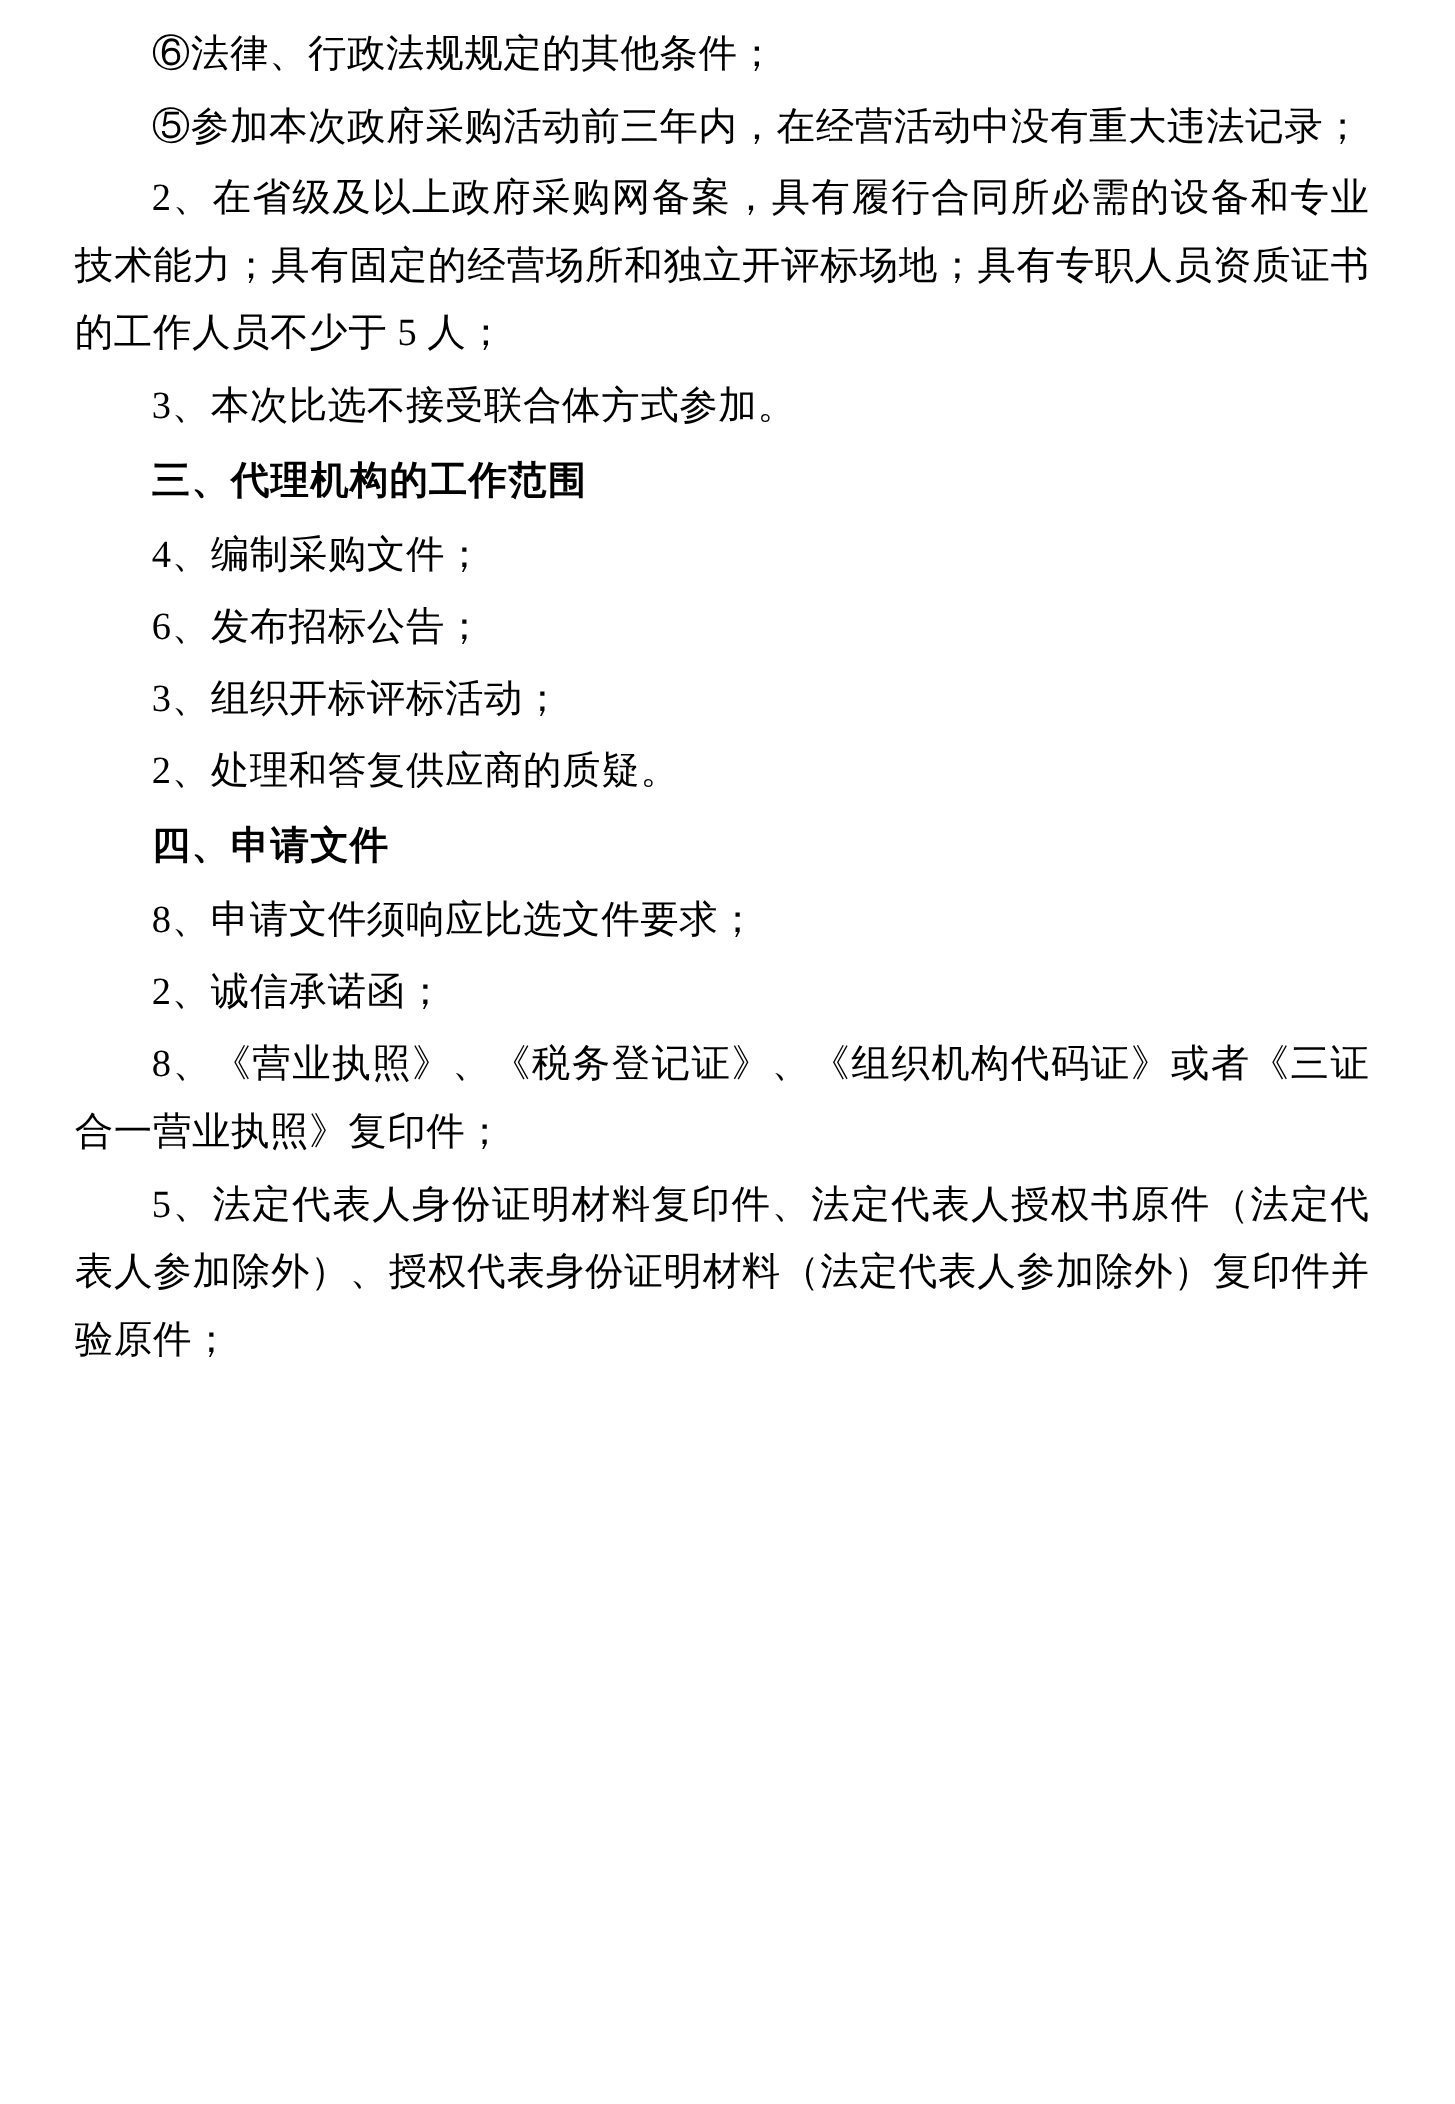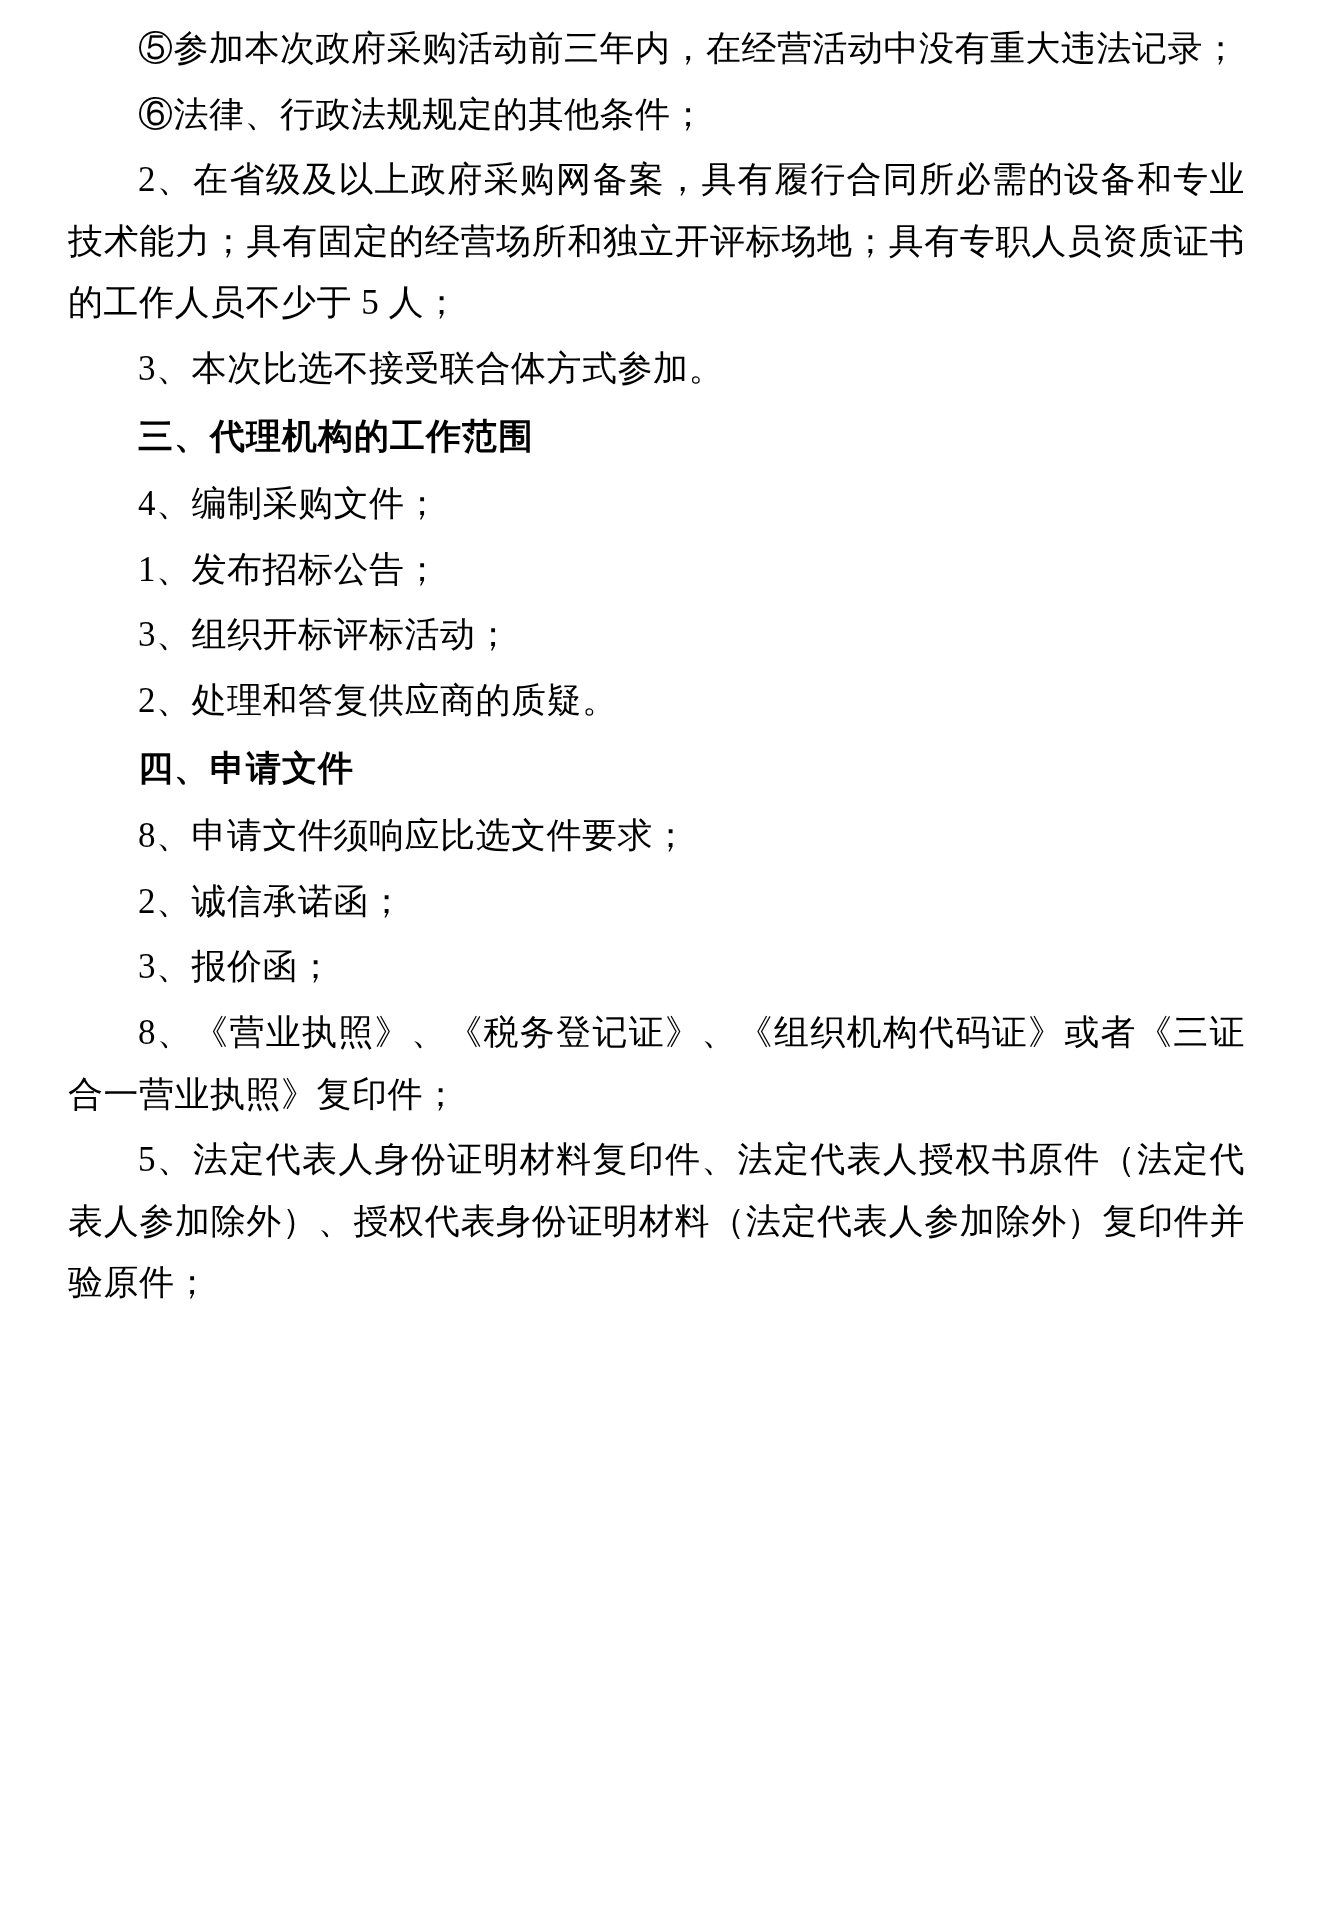--- a/index.html
+++ b/index.html
@@ -36,45 +36,44 @@
     letter-spacing: 1px;
     margin: 6px 0 6px 0;
   }
 </style>
 </head>
 <body>
 
 <div class="page">
   <div class="doc-body">
 
+    <p class="indent">⑥法律、行政法规规定的其他条件；</p>
+
     <p class="indent">⑤参加本次政府采购活动前三年内，在经营活动中没有重大违法记录；</p>
-
-    <p class="indent">⑥法律、行政法规规定的其他条件；</p>
 
     <p class="indent">2、在省级及以上政府采购网备案，具有履行合同所必需的设备和专业技术能力；具有固定的经营场所和独立开评标场地；具有专职人员资质证书的工作人员不少于 5 人；</p>
 
     <p class="indent">3、本次比选不接受联合体方式参加。</p>
 
     <p class="heading">三、代理机构的工作范围</p>
 
 
     <p class="indent">4、编制采购文件；</p>
 
-    <p class="indent">1、发布招标公告；</p>
+    <p class="indent">6、发布招标公告；</p>
 
     <p class="indent">3、组织开标评标活动；</p>
 
     <p class="indent">2、处理和答复供应商的质疑。</p>
 
     <p class="heading">四、申请文件</p>
 
     <p class="indent">8、申请文件须响应比选文件要求；</p>
 
     <p class="indent">2、诚信承诺函；</p>
 
-    <p class="indent">3、报价函；</p>
 
     <p class="indent">8、《营业执照》、《税务登记证》、《组织机构代码证》或者《三证合一营业执照》复印件；</p>
 
     <p class="indent">5、法定代表人身份证明材料复印件、法定代表人授权书原件（法定代表人参加除外）、授权代表身份证明材料（法定代表人参加除外）复印件并验原件；</p>
 
   </div>
 </div>
 
 </body></html>

